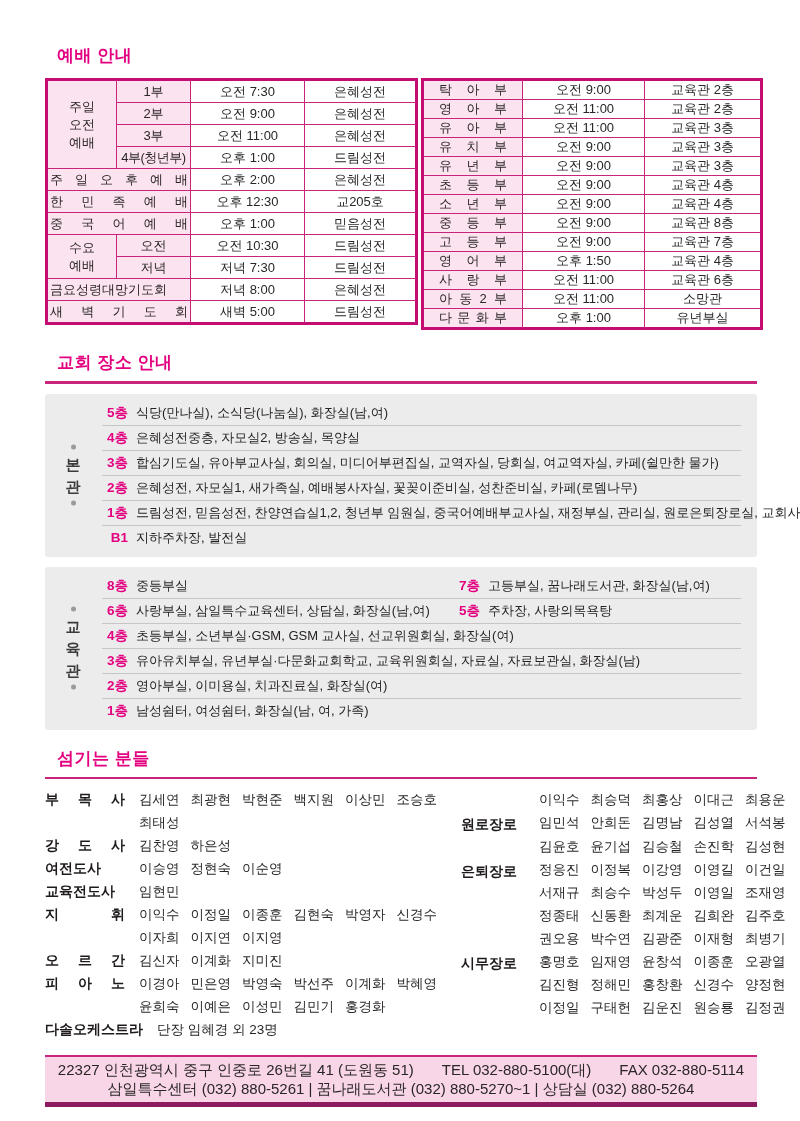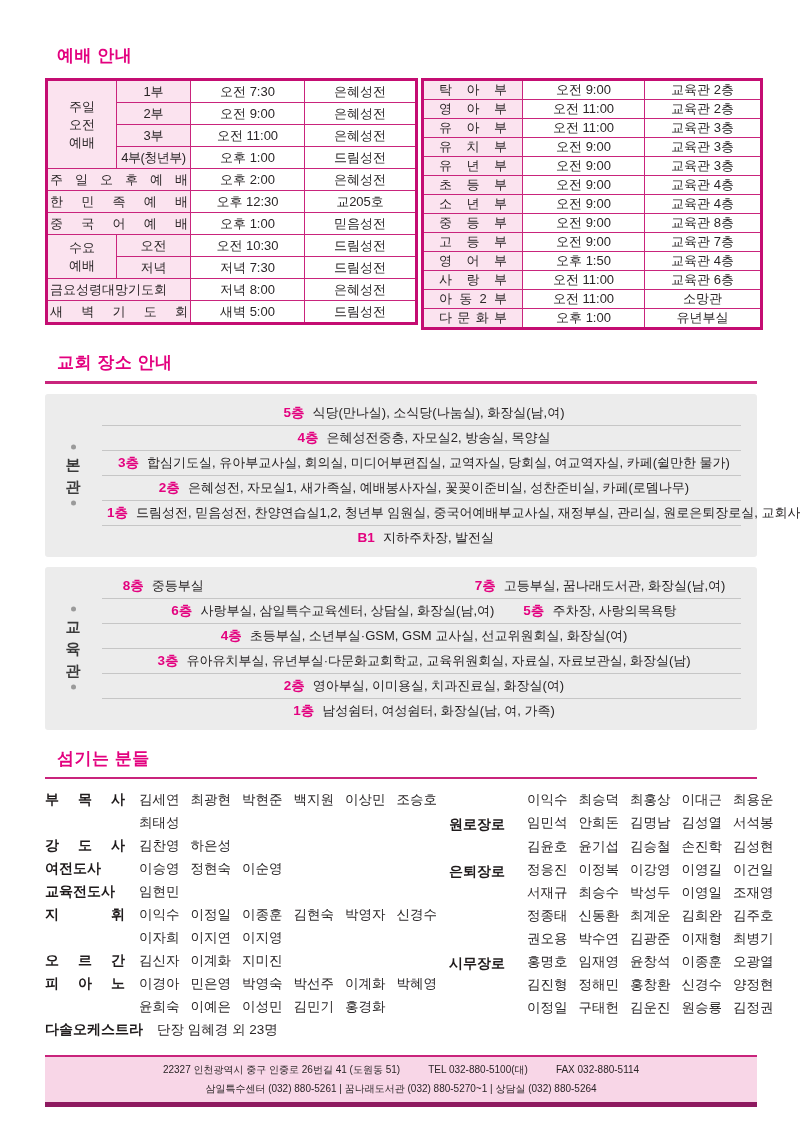--- a/index.html
+++ b/index.html
@@ -19,40 +19,40 @@
   td.hd{background:#fbe3ef;}
   td.jt{text-align:justify;text-align-last:justify;padding:0 10px;white-space:normal;}
   table.dept td.jt{padding:0 15px;}
   td.small{font-size:12px;letter-spacing:-.5px;}
   
   .panel{position:relative;background:#ececec;border-radius:3px;margin-top:10px;padding:7px 16px 7px 0;}
   .vlabel{position:absolute;left:17px;top:50%;transform:translateY(-50%);width:22px;display:flex;flex-direction:column;align-items:center;gap:7px;}
   .vch{font-size:15px;font-weight:bold;color:#3a3a3a;line-height:1;}
   .dot{width:5px;height:5px;border-radius:50%;background:#9a9a9a;display:block;}
   .floor-rows{margin-left:57px;}
-  .frow{display:flex;align-items:baseline;padding:4px 0;border-bottom:1px solid #c6c6c6;line-height:16px;justify-content:center;}
+  .frow{display:flex;align-items:baseline;padding:4px 0;border-bottom:1px solid #c6c6c6;line-height:16px;}
   .frow:last-child{border-bottom:none;}
   .fcol{display:inline-flex;align-items:baseline;min-width:0;}
   .frow.two .fcol.first{flex:0 0 352px;}
   .floor{color:#e3017f;font-weight:bold;font-size:13.5px;flex:none;width:26px;margin-right:8px;text-align:right;}
   .ftext{font-size:13px;color:#262223;white-space:nowrap;}
   
-  .serv-cols{display:flex;margin-top:9px;}
+  .serv-cols{display:flex;margin-top:9px;gap:12px;}
   .scol-left{width:398px;flex:none;}
   .scol-right{flex:1;margin-left:6px;}
   .sgroup{display:flex;}
   .role{flex:none;font-weight:bold;font-size:14px;color:#1e1a1b;width:80px;text-align:justify;text-align-last:justify;margin-right:14px;line-height:22px;}
   .scol-right .role{width:64px;margin-top:25px;}
   .role.wide{width:auto;text-align-last:auto;}
   .slines{flex:1;min-width:0;}
   .sline{line-height:22px;white-space:nowrap;}
   .nm{font-size:13.5px;margin-right:11px;}
   
   .footer{margin-top:14px;background:#f8d6e7;border-top:2px solid #c9247c;border-bottom:5px solid #8e1a60;text-align:center;padding:3px 0 4px 0;}
-  .footer div{font-size:10px;line-height:19px;color:#2a2627;}
+  .footer div{font-size:15px;line-height:19px;color:#2a2627;}
   .fgap{margin-left:28px;}
 </style>
 </head>
 <body>
 
 <div class="page">
 
   <section>
     <h2 class="sec-title">예배 안내</h2>
     <div class="tables">

